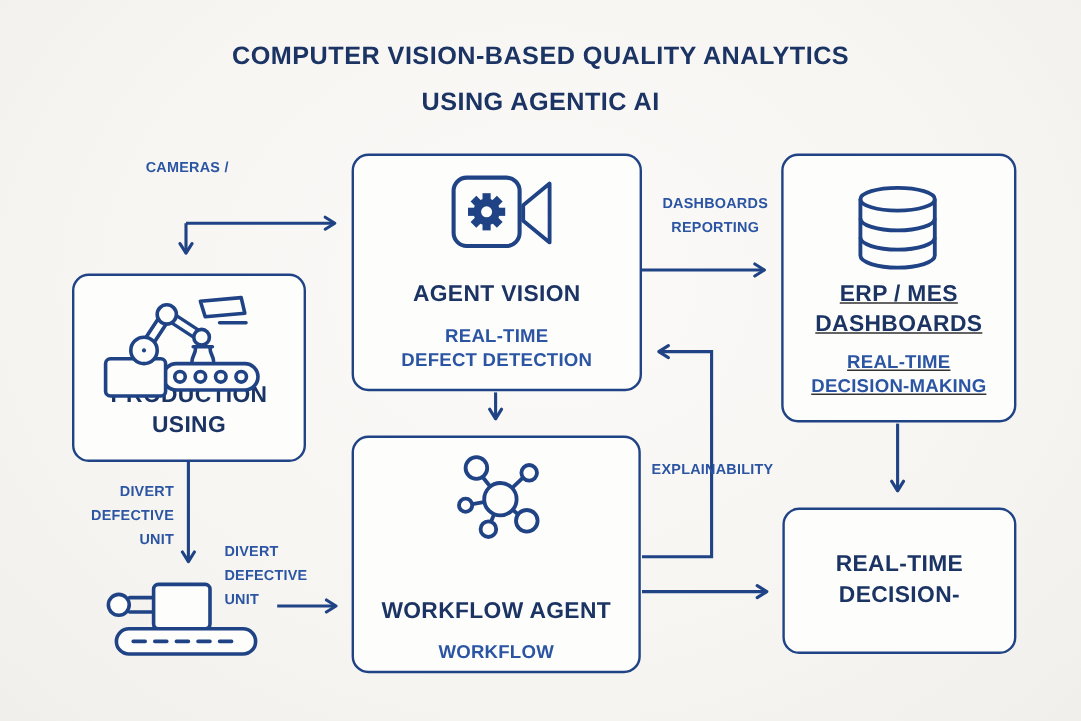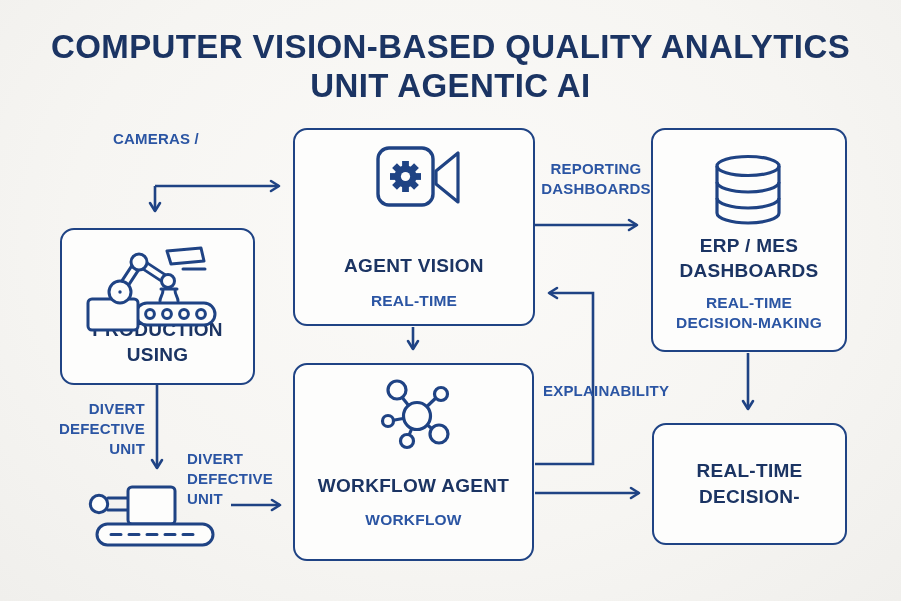--- a/index.html
+++ b/index.html
@@ -7,21 +7,21 @@
     position:relative;
     width:901px;height:601px;
     background:radial-gradient(ellipse at 50% 40%, #fbfaf8 0%, #f6f5f2 60%, #f0efec 100%);
     font-family:"Liberation Sans", sans-serif;
     overflow:hidden;
   }
   .page-title{
     position:absolute;left:0;top:27px;width:901px;
     text-align:center;
     color:#1b3463;
-    font-size:33px;font-weight:700;letter-spacing:.4px;
+    font-size:21px;font-weight:700;letter-spacing:.4px;
     line-height:39px;
     margin:0;
   }
   .page-title span{display:block;}
   .node{
     position:absolute;
     background:#fdfdfc;
     border:2.6px solid #1f4384;
     border-radius:14px;
     box-sizing:border-box;
@@ -32,62 +32,63 @@
   .node-title{
     color:#1b3463;font-size:19px;font-weight:700;letter-spacing:.3px;line-height:25px;
   }
   .node-title span{display:block;}
   .node-subtitle{
     color:#2b55a3;font-size:15.5px;font-weight:700;letter-spacing:.2px;line-height:20px;
   }
   .node-subtitle span{display:block;}
   #box-production{left:60px;top:228px;width:195px;height:157px;padding-bottom:16px;}
   #box-vision{left:293px;top:128px;width:242px;height:198px;padding-bottom:13px;}
-  #box-erp{left:651px;top:128px;width:196px;height:224px;padding-bottom:17px;}
-  #box-workflow{left:293px;top:363px;width:241px;height:198px;padding-bottom:29px;align-items:center;}
+  #box-erp{left:651px;top:128px;width:196px;height:224px;padding-bottom:17px;text-decoration:underline;}
+  #box-workflow{left:293px;top:363px;width:241px;height:198px;padding-bottom:5px;align-items:center;}
   #box-rtdm{left:652px;top:423px;width:195px;height:122px;justify-content:center;padding-bottom:0;}
   #box-rtdm .node-title{line-height:26px;}
   .gap-s{margin-top:13px;}
   .gap-e{margin-top:10px;}
   .gap-w{margin-top:12px;}
   .flow-label{
     position:absolute;
-    color:#2b55a3;font-size:15px;font-weight:700;letter-spacing:.2px;line-height:20px;
+    color:#2b55a3;font-size:12px;font-weight:700;letter-spacing:.2px;line-height:20px;
     z-index:3;
   }
   .flow-label span{display:block;}
   #label-cameras{left:96px;top:129px;width:120px;text-align:center;}
   #label-reporting{left:538px;top:159px;width:116px;text-align:center;}
   #label-explainability{left:543px;top:381px;white-space:nowrap;}
   #label-divert-left{left:50px;top:399px;width:95px;text-align:right;}
   #label-divert-right{left:187px;top:449px;width:100px;text-align:left;}
   #overlay{
     position:absolute;left:0;top:0;z-index:2;pointer-events:none;
   }
 </style>
 </head>
 <body>
 
 <div class="canvas">
 
   <h1 class="page-title">
     <span>COMPUTER VISION-BASED QUALITY ANALYTICS</span>
-    <span>UNIT AGENTIC AI</span>
+    <span>USING AGENTIC AI</span>
   </h1>
 
   <div class="node" id="box-production">
     <div class="node-title">PRODUCTION USING</div>
   </div>
 
   <div class="node" id="box-vision">
     <div class="node-title">
       <span>AGENT VISION</span>
     </div>
     <div class="node-subtitle gap-s">
       <span>REAL-TIME</span>
+      <span>DEFECT DETECTION</span>
     </div>
   </div>
 
   <div class="node" id="box-erp">
     <div class="node-title">
       <span>ERP / MES</span>
       <span>DASHBOARDS</span>
     </div>
     <div class="node-subtitle gap-e">
       <span>REAL-TIME</span>
@@ -106,22 +107,22 @@
     <div class="node-title">
       <span>REAL-TIME</span>
       <span>DECISION-</span>
     </div>
   </div>
 
   <div class="flow-label" id="label-cameras">
     <span>CAMERAS /</span>
   </div>
   <div class="flow-label" id="label-reporting">
+    <span>DASHBOARDS</span>
     <span>REPORTING</span>
-    <span>DASHBOARDS</span>
   </div>
   <div class="flow-label" id="label-explainability">EXPLAINABILITY</div>
   <div class="flow-label" id="label-divert-left">
     <span>DIVERT</span>
     <span>DEFECTIVE</span>
     <span>UNIT</span>
   </div>
   <div class="flow-label" id="label-divert-right">
     <span>DIVERT</span>
     <span>DEFECTIVE</span>

